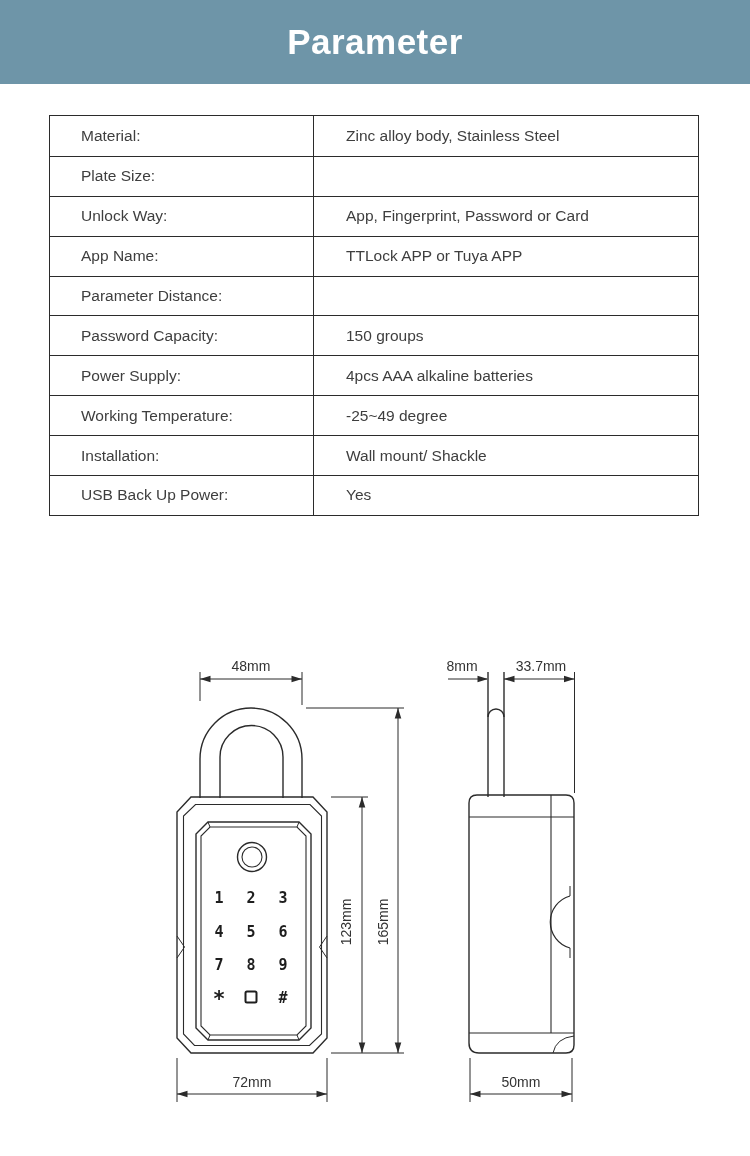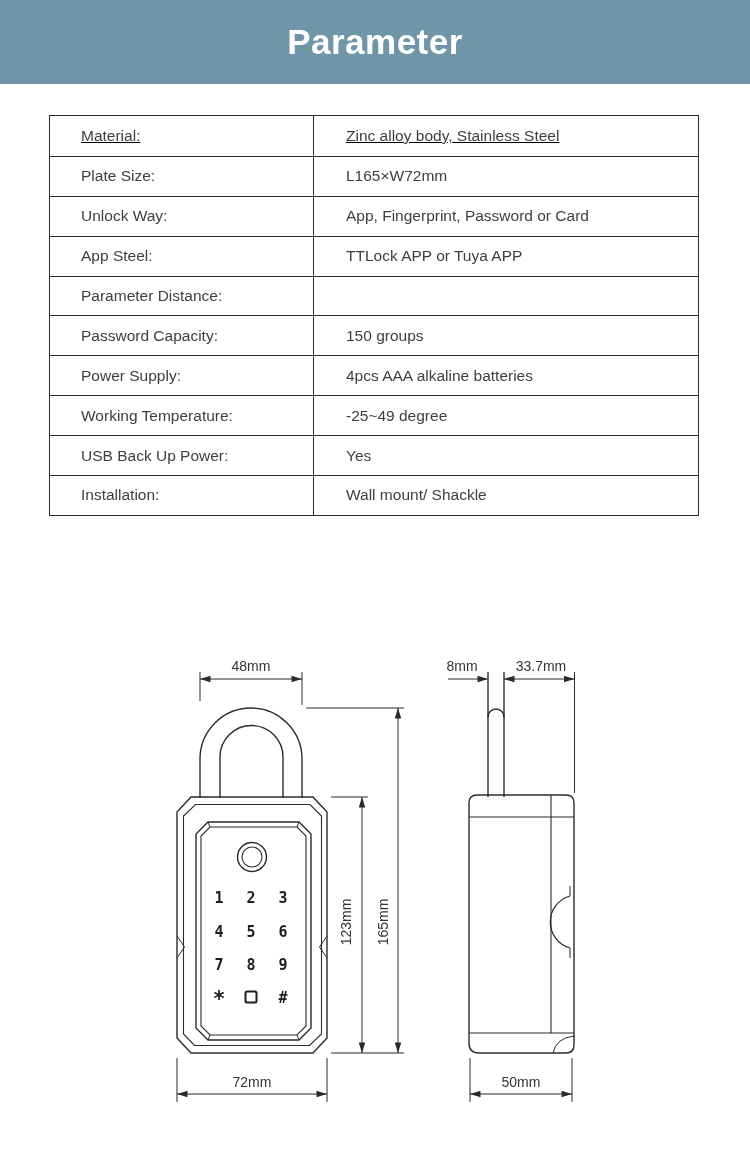--- a/index.html
+++ b/index.html
@@ -5,21 +5,21 @@
   html,body{margin:0;padding:0;background:#ffffff;}
   .page{position:relative;width:750px;height:1156px;background:#ffffff;overflow:hidden;
         font-family:"Liberation Sans",sans-serif;}
   .banner{position:absolute;left:0;top:0;width:750px;height:84px;background:#6e95a8;
           display:flex;align-items:center;justify-content:center;}
   .banner h1{margin:16px;color:#ffffff;font-size:35px;font-weight:bold;letter-spacing:0.5px;
              font-family:"Liberation Sans",sans-serif;}
   .spec-table{position:absolute;left:49px;top:115px;width:650px;
               border:1.5px solid #2b2b2b;box-sizing:border-box;background:#fff;}
   .spec-row{display:flex;height:39.9px;box-sizing:border-box;border-top:1.5px solid #2b2b2b;}
-  .spec-row:first-child{border-top:none;text-decoration:underline;}
+  .spec-row:first-child{border-top:none;}
   .spec-cell{display:flex;align-items:center;box-sizing:border-box;
              font-size:15.5px;color:#3e3e3e;}
   .spec-label{width:264px;border-right:1.5px solid #2b2b2b;padding-left:31px;}
   .spec-value{flex:1;padding-left:32px;}
   .drawing{position:absolute;left:0;top:630px;}
   .ln{stroke:#2b2b2b;stroke-width:1.4;fill:none;}
   .thin{stroke:#2b2b2b;stroke-width:1;fill:none;}
   .arr{fill:#2b2b2b;stroke:none;}
   .dimtxt{font-family:"Liberation Sans",sans-serif;font-size:14px;fill:#333333;}
   .keytxt{font-family:"DejaVu Sans Mono",monospace;font-weight:700;font-size:15px;fill:#1e1e1e;}
@@ -33,52 +33,51 @@
     <h1>Parameter</h1>
   </header>
 
   <div class="spec-table">
     <div class="spec-row">
       <div class="spec-cell spec-label">Material:</div>
       <div class="spec-cell spec-value">Zinc alloy body, Stainless Steel</div>
     </div>
     <div class="spec-row">
       <div class="spec-cell spec-label">Plate Size:</div>
-      <div class="spec-cell spec-value">L165×W72mm</div>
     </div>
     <div class="spec-row">
       <div class="spec-cell spec-label">Unlock Way:</div>
       <div class="spec-cell spec-value">App, Fingerprint, Password or Card</div>
     </div>
     <div class="spec-row">
-      <div class="spec-cell spec-label">App Steel:</div>
+      <div class="spec-cell spec-label">App Name:</div>
       <div class="spec-cell spec-value">TTLock APP or Tuya APP</div>
     </div>
     <div class="spec-row">
       <div class="spec-cell spec-label">Parameter Distance:</div>
     </div>
     <div class="spec-row">
       <div class="spec-cell spec-label">Password Capacity:</div>
       <div class="spec-cell spec-value">150 groups</div>
     </div>
     <div class="spec-row">
       <div class="spec-cell spec-label">Power Supply:</div>
       <div class="spec-cell spec-value">4pcs AAA alkaline batteries</div>
     </div>
     <div class="spec-row">
       <div class="spec-cell spec-label">Working Temperature:</div>
       <div class="spec-cell spec-value">-25~49 degree</div>
     </div>
     <div class="spec-row">
+      <div class="spec-cell spec-label">Installation:</div>
+      <div class="spec-cell spec-value">Wall mount/ Shackle</div>
+    </div>
+    <div class="spec-row">
       <div class="spec-cell spec-label">USB Back Up Power:</div>
       <div class="spec-cell spec-value">Yes</div>
-    </div>
-    <div class="spec-row">
-      <div class="spec-cell spec-label">Installation:</div>
-      <div class="spec-cell spec-value">Wall mount/ Shackle</div>
     </div>
   </div>
 
   <svg class="drawing" width="750" height="500" viewBox="0 630 750 500" xmlns="http://www.w3.org/2000/svg">
 
     <g>
 
       <text class="dimtxt" x="251" y="671" text-anchor="middle">48mm</text>
       <line class="thin" x1="200" y1="679" x2="302" y2="679"></line>
       <polygon class="arr" points="200,679 210.5,675.7 210.5,682.3"></polygon>

